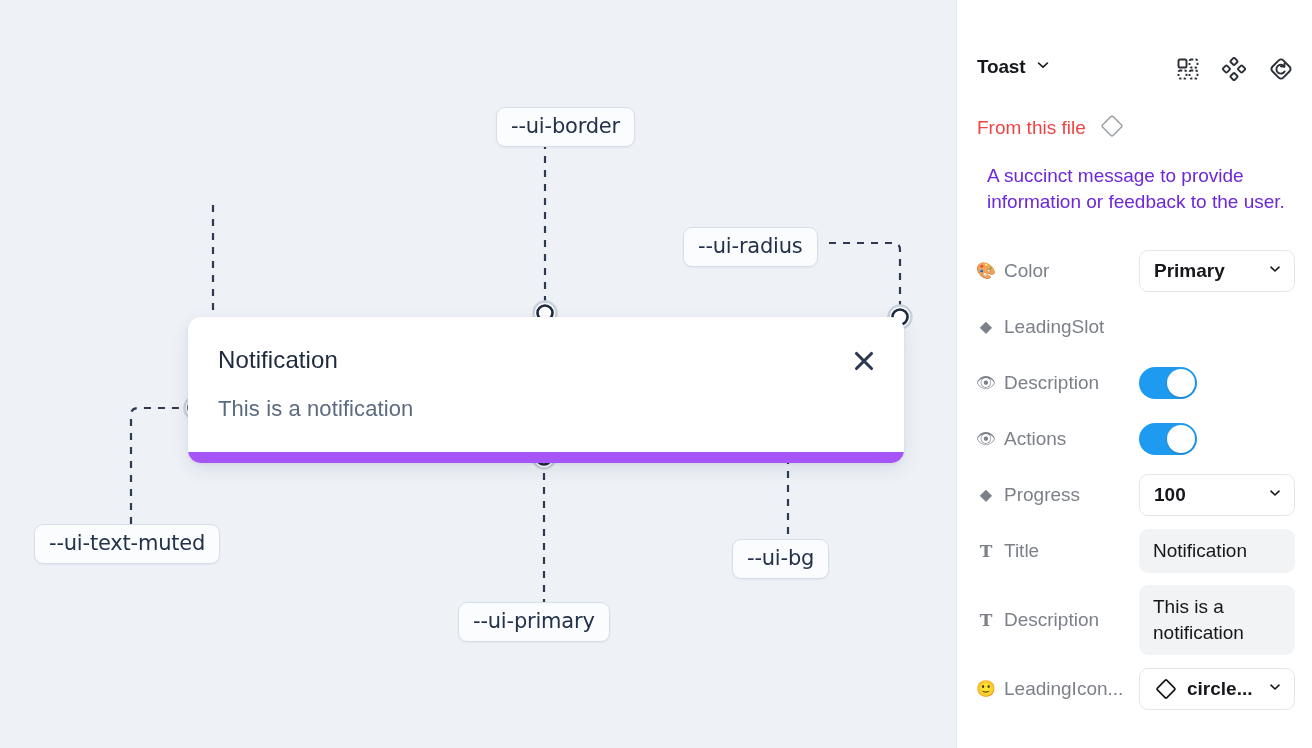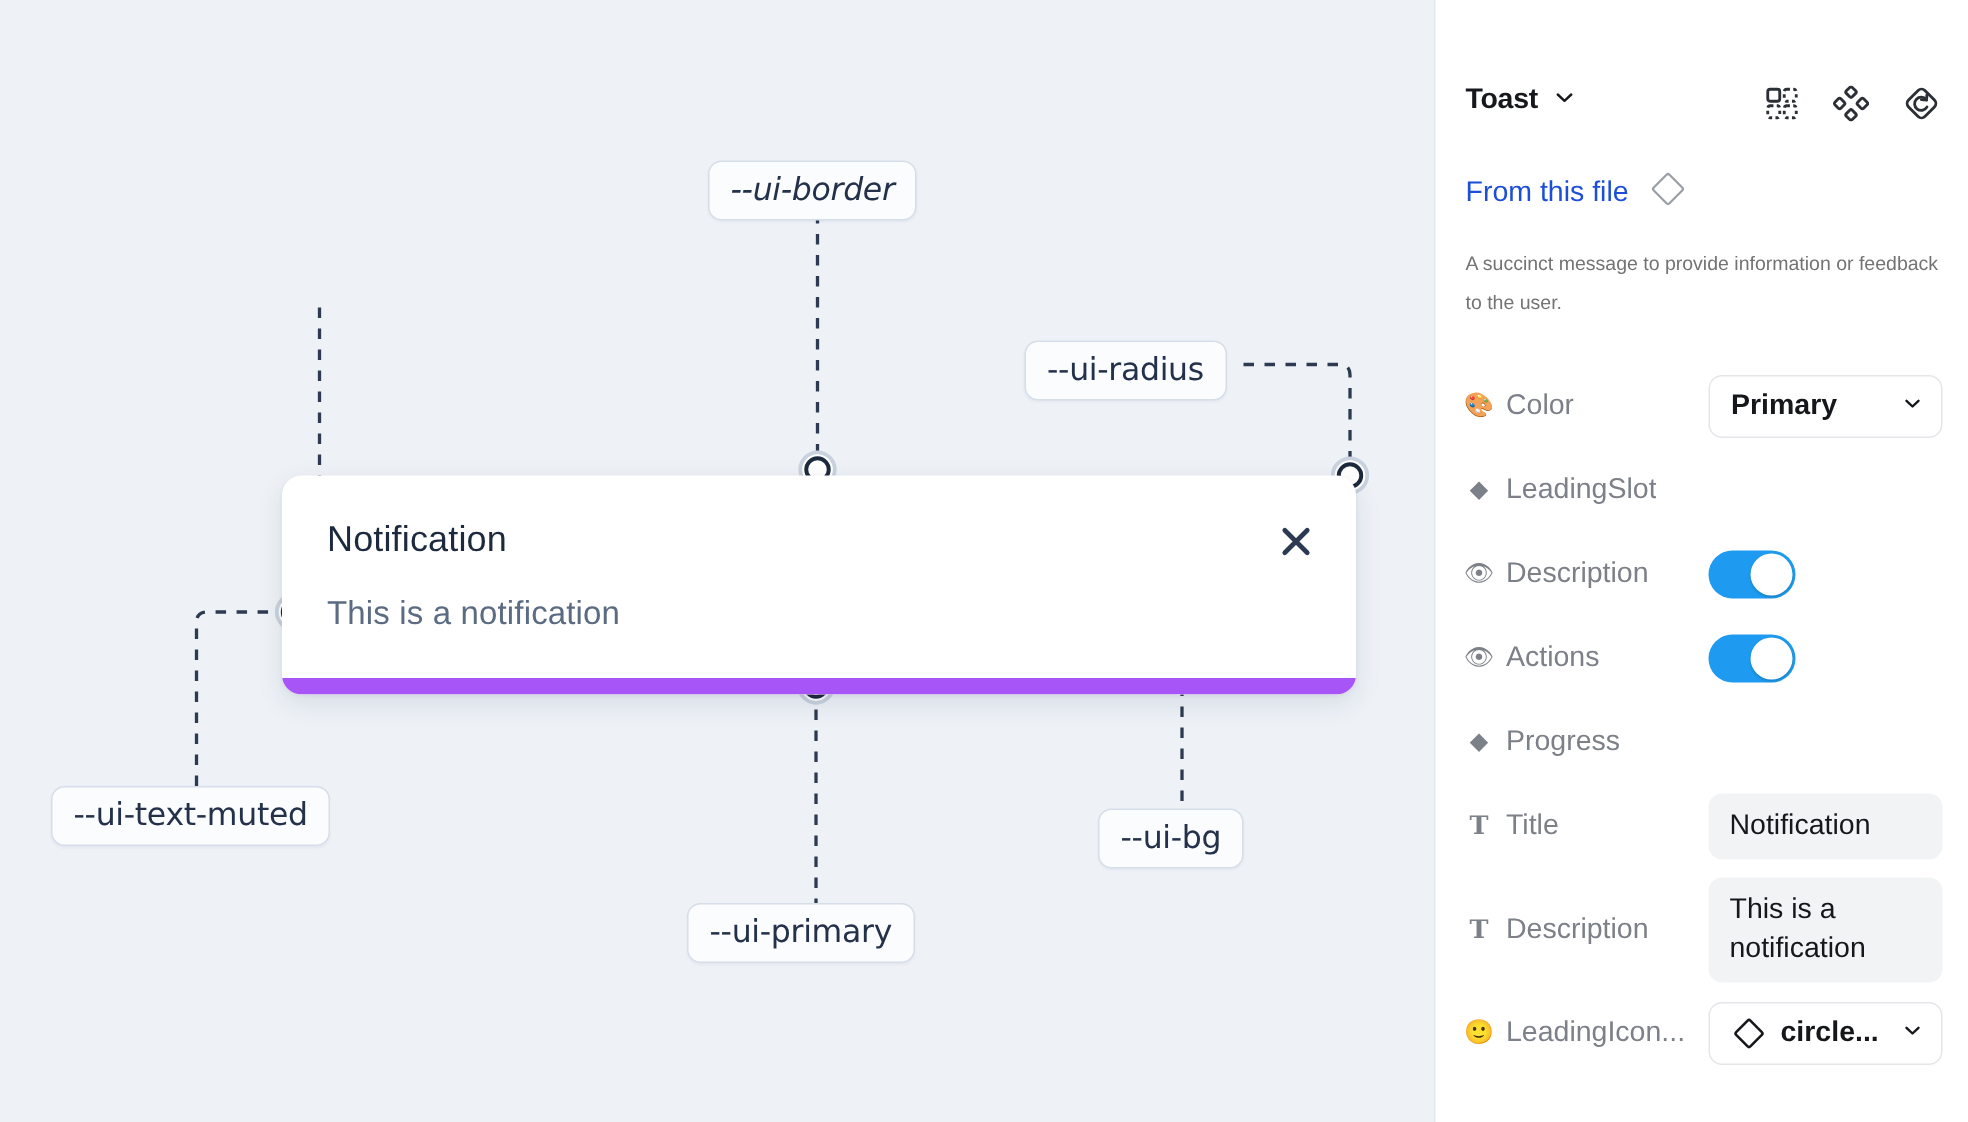--- a/index.html
+++ b/index.html
@@ -86,26 +86,26 @@
   .head-icons {
     position: absolute; right: 18px; top: 56px;
     display: flex; align-items: center; gap: 22px;
   }
   .head-icon { cursor: pointer; display:flex; align-items:center; justify-content:center; }
 
   .from-file {
     position: absolute; left: 20px; top: 113px;
     display: flex; align-items: center; gap: 13px;
   }
-  .from-file-label { font-size: 19px; color: #1d4ed8; }
+  .from-file-label { font-size: 19px; color: #ef4444; }
 
   .desc-block {
-    position: absolute; left: 20px; top: 163px;
+    position: absolute; left: 30px; top: 163px;
     width: 326px;
-    font-size: 13px; line-height: 26px; color: #737373;
+    font-size: 19px; line-height: 26px; color: #6d28d9;
   }
 
   
   .prop-list { position: absolute; left: 0; top: 243px; width: 100%; }
   .prop-row {
     position: relative;
     height: 56px;
     display: flex; align-items: center;
     padding: 0 17px 0 20px;
   }
@@ -217,21 +217,21 @@
       <div class="toast-title">Notification</div>
       <div class="toast-desc">This is a notification</div>
       <div class="toast-close">
         <svg width="26" height="26" viewBox="0 0 26 26" aria-hidden="true">
           <path d="M5.5 5.5 L20.5 20.5 M20.5 5.5 L5.5 20.5" stroke="#2b3a52" stroke-width="3.1" stroke-linecap="round"></path>
         </svg>
       </div>
       <div class="toast-progress"></div>
     </div>
 
-    <div class="pill" style="left:472px; top:107px;font-style:italic;">--ui-border</div>
+    <div class="pill" style="left:496px; top:107px;">--ui-border</div>
     <div class="pill" style="left:683px; top:227px;">--ui-radius</div>
     <div class="pill" style="left:34px; top:524px;">--ui-text-muted</div>
     <div class="pill" style="left:732px; top:539px;">--ui-bg</div>
     <div class="pill" style="left:458px; top:602px;">--ui-primary</div>
   </div>
 
   <div id="panel">
 
     <div class="panel-title-wrap">
       <span class="panel-title">Toast</span>
@@ -328,20 +328,30 @@
           <div class="toggle">
             <div class="knob"></div>
           </div>
         </div>
       </div>
 
       <div class="prop-row">
         <div class="prop-label">
           <span class="ico" style="color:#7c8088;">◆</span>
           <span class="txt">Progress</span>
+        </div>
+        <div class="prop-ctrl">
+          <div class="select">
+            <span class="val">100</span>
+            <span>
+              <svg width="14" height="14" viewBox="0 0 14 14" aria-hidden="true">
+                <path d="M3 5.2 L7 9 L11 5.2" fill="none" stroke="#15171b" stroke-width="1.6" stroke-linecap="round" stroke-linejoin="round"></path>
+              </svg>
+            </span>
+          </div>
         </div>
       </div>
 
       <div class="prop-row">
         <div class="prop-label">
           <span class="ico mono">T</span>
           <span class="txt">Title</span>
         </div>
         <div class="prop-ctrl">
           <div class="textfield">Notification</div>

